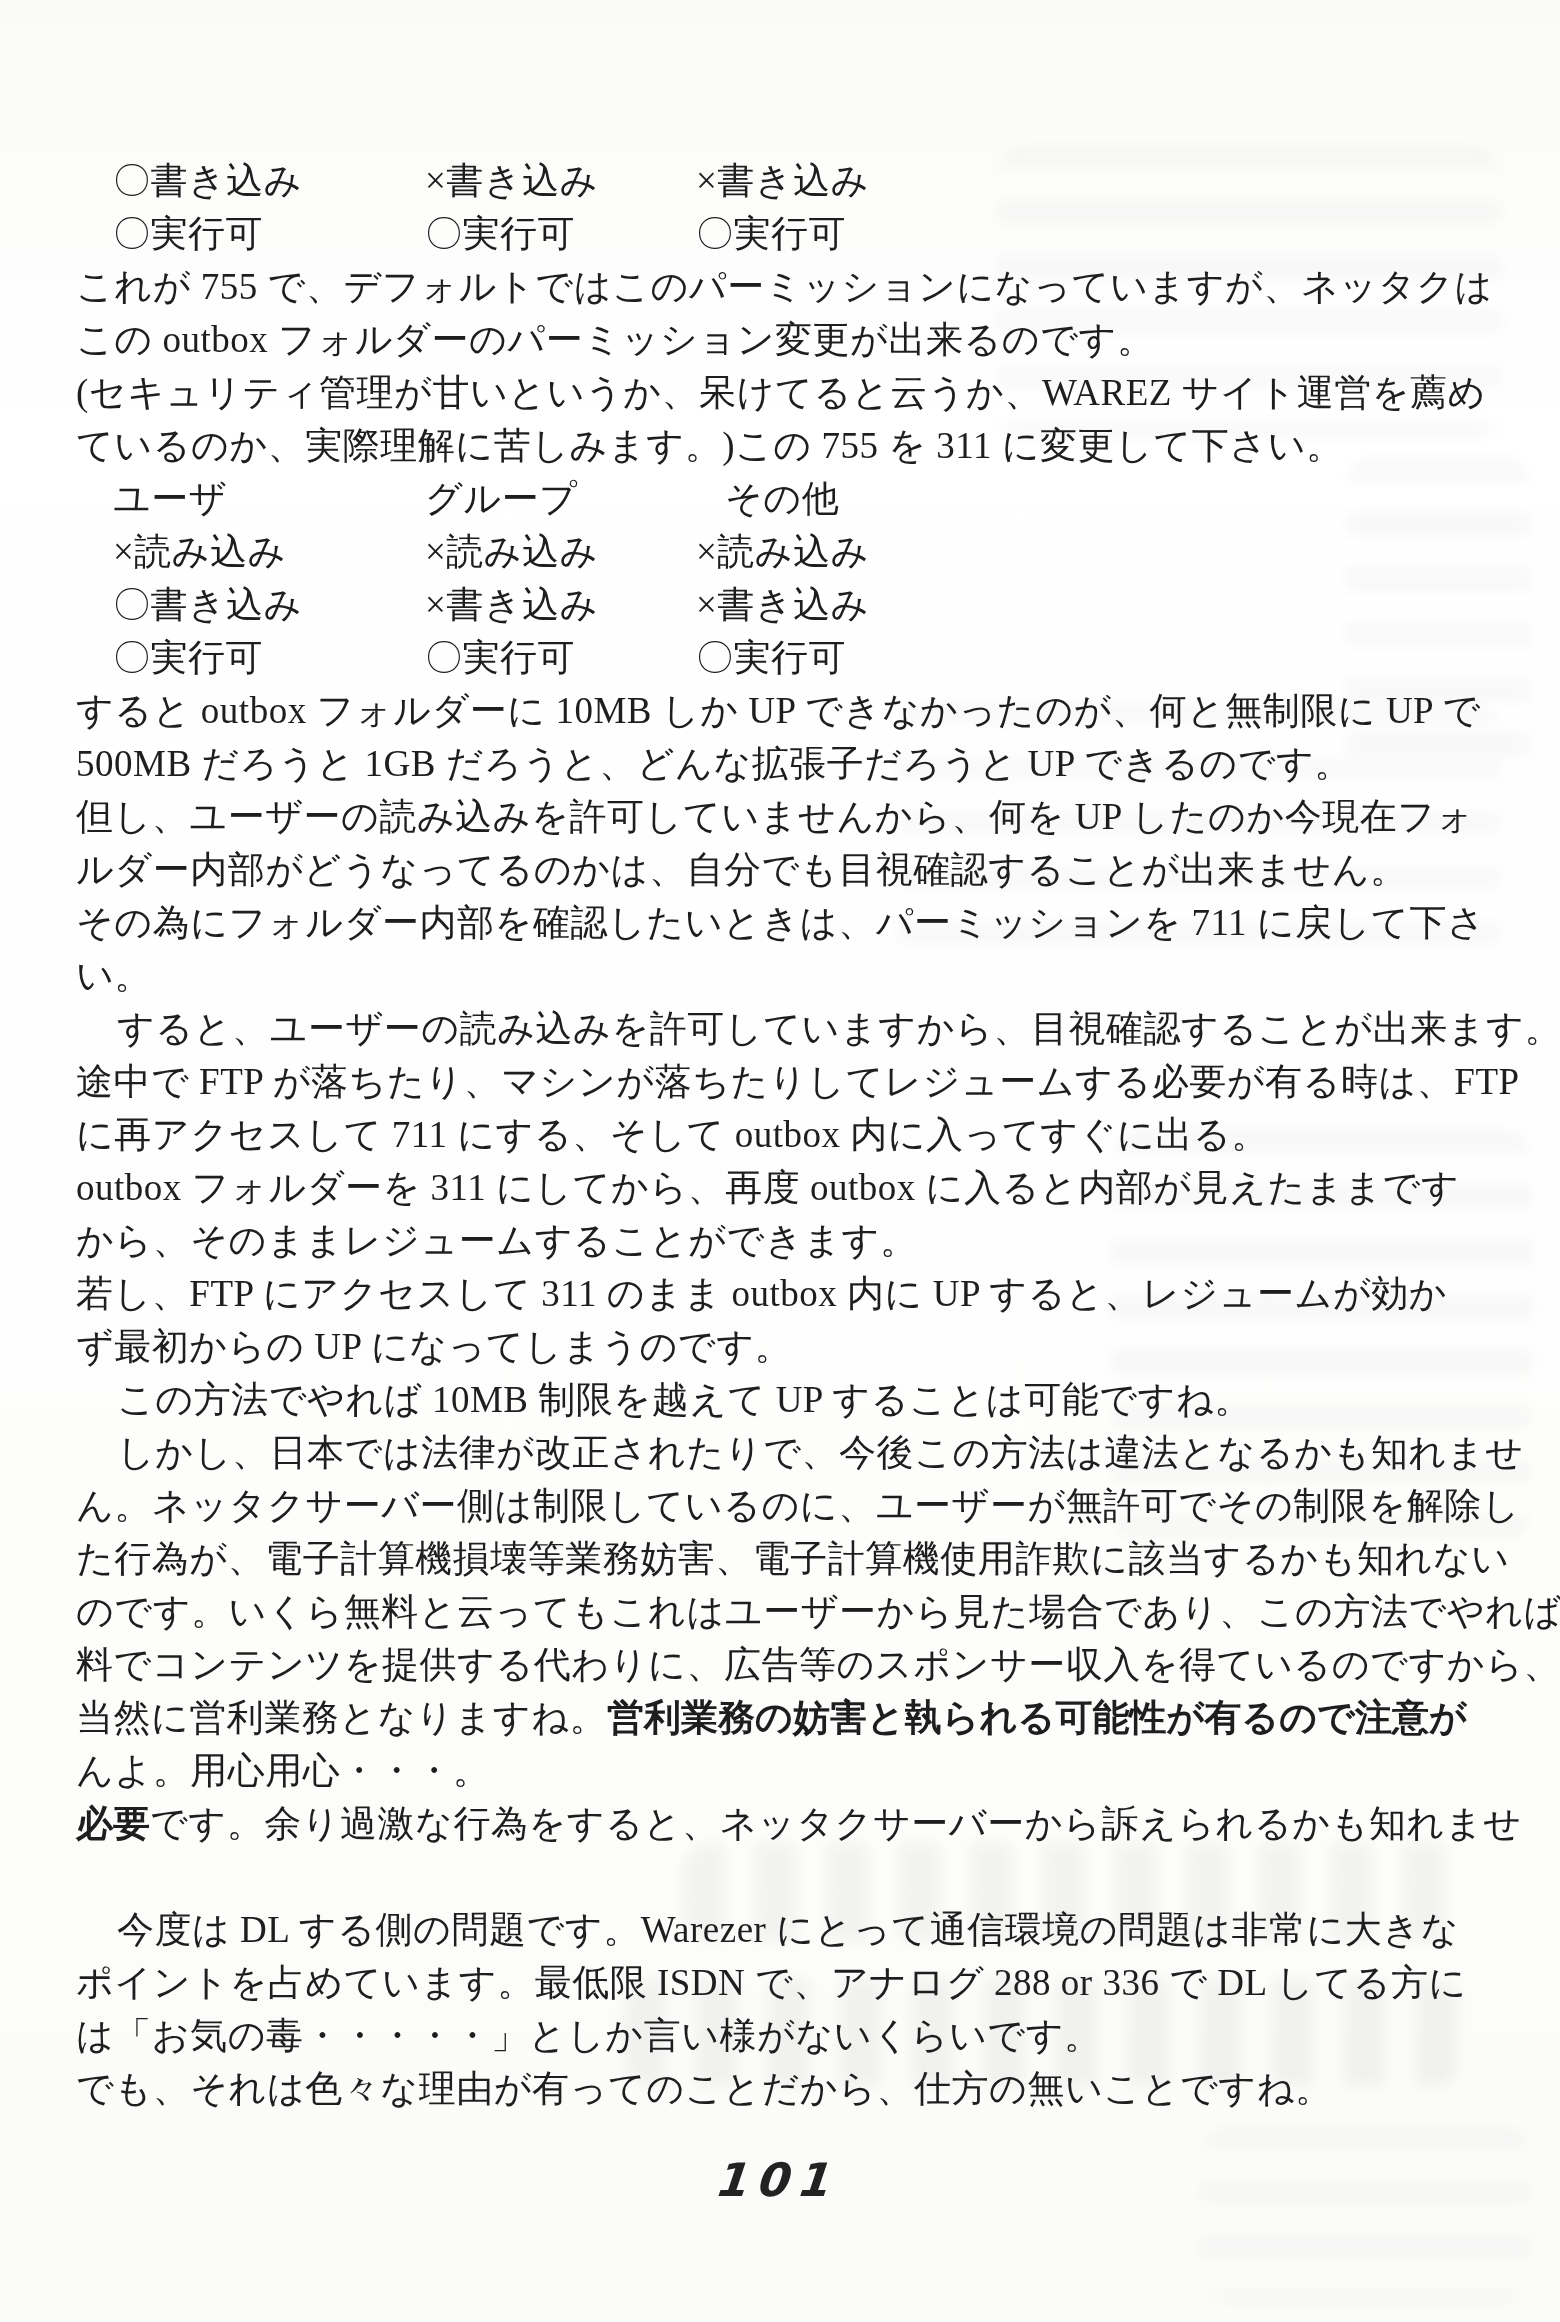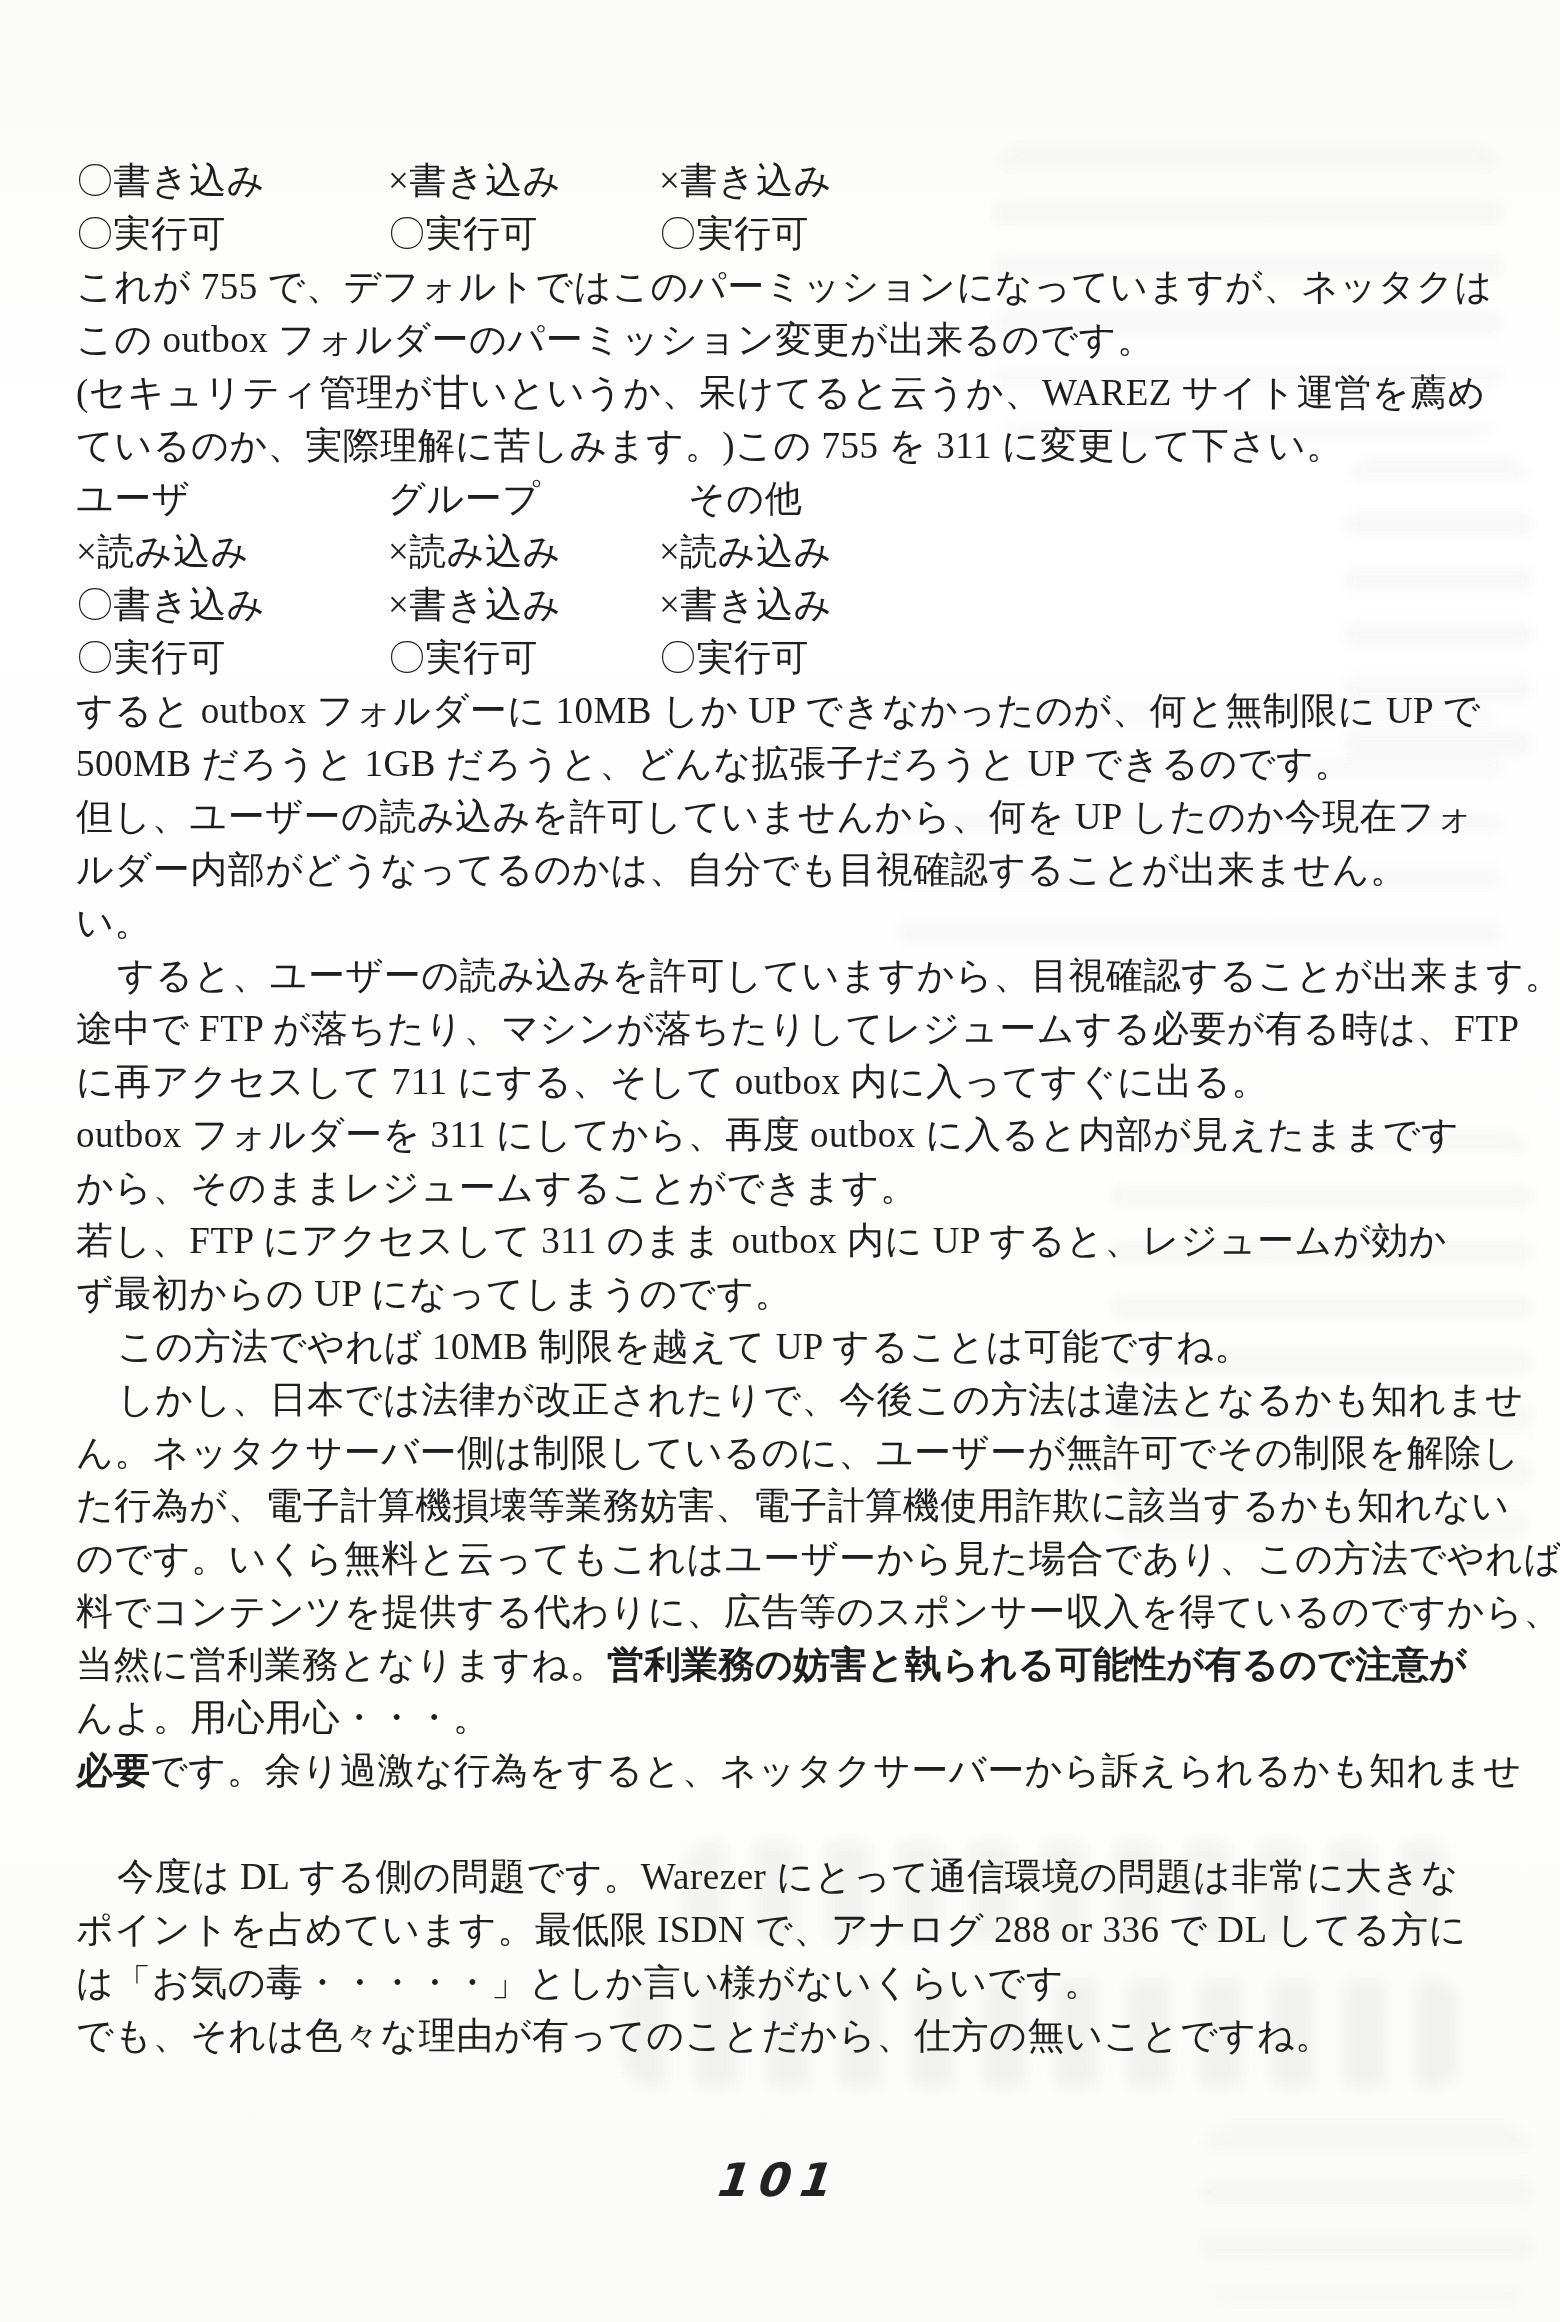--- a/index.html
+++ b/index.html
@@ -47,21 +47,21 @@
   }
   .line {
     height: 53px;
     line-height: 53px;
     font-size: 37px;
     white-space: nowrap;
     letter-spacing: 0.5px;
   }
   .spacer { height: 53px; }
   .indent { padding-left: 41px; }
-  .row { display: flex; }
+  .row { display: flex; margin-left: 37px; }
   .t-c1 { width: 312px; }
   .t-c2 { width: 271px; }
   .t-c3 { flex: 1; }
   .hdr3 { padding-left: 29px; }
   .em {
     font-family: "Liberation Sans", "DejaVu Sans", sans-serif;
     font-weight: 700;
     letter-spacing: 0px;
     margin-top: 12px;
   }
@@ -128,20 +128,21 @@
     <div class="line row">
       <span class="t-c1">〇実行可</span>
       <span class="t-c2">〇実行可</span>
       <span class="t-c3">〇実行可</span>
     </div>
 
     <div class="line">すると outbox フォルダーに 10MB しか UP できなかったのが、何と無制限に UP で</div>
     <div class="line">500MB だろうと 1GB だろうと、どんな拡張子だろうと UP できるのです。</div>
     <div class="line">但し、ユーザーの読み込みを許可していませんから、何を UP したのか今現在フォ</div>
     <div class="line">ルダー内部がどうなってるのかは、自分でも目視確認することが出来ません。</div>
+    <div class="line">その為にフォルダー内部を確認したいときは、パーミッションを 711 に戻して下さ</div>
     <div class="line">い。</div>
     <div class="line indent">すると、ユーザーの読み込みを許可していますから、目視確認することが出来ます。</div>
     <div class="line">途中で FTP が落ちたり、マシンが落ちたりしてレジュームする必要が有る時は、FTP</div>
     <div class="line">に再アクセスして 711 にする、そして outbox 内に入ってすぐに出る。</div>
     <div class="line">outbox フォルダーを 311 にしてから、再度 outbox に入ると内部が見えたままです</div>
     <div class="line">から、そのままレジュームすることができます。</div>
     <div class="line">若し、FTP にアクセスして 311 のまま outbox 内に UP すると、レジュームが効か</div>
     <div class="line">ず最初からの UP になってしまうのです。</div>
     <div class="line indent">この方法でやれば 10MB 制限を越えて UP することは可能ですね。</div>
     <div class="line indent">しかし、日本では法律が改正されたりで、今後この方法は違法となるかも知れませ</div>

